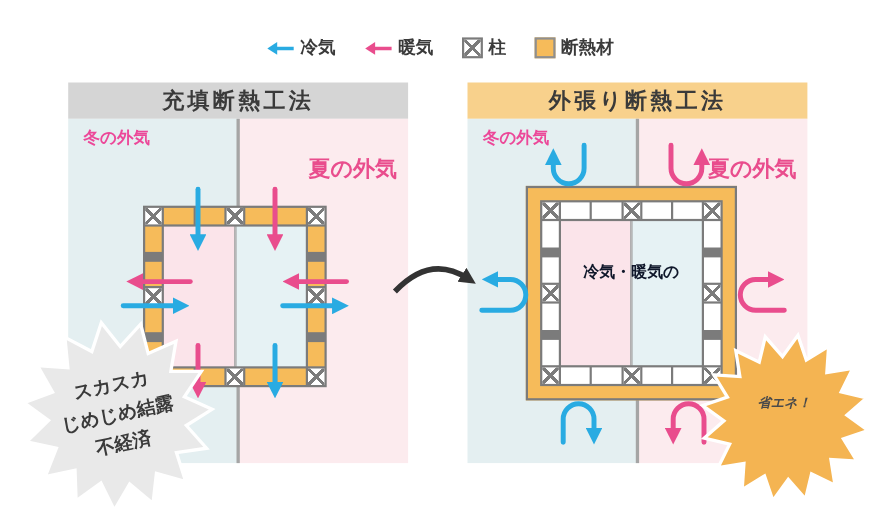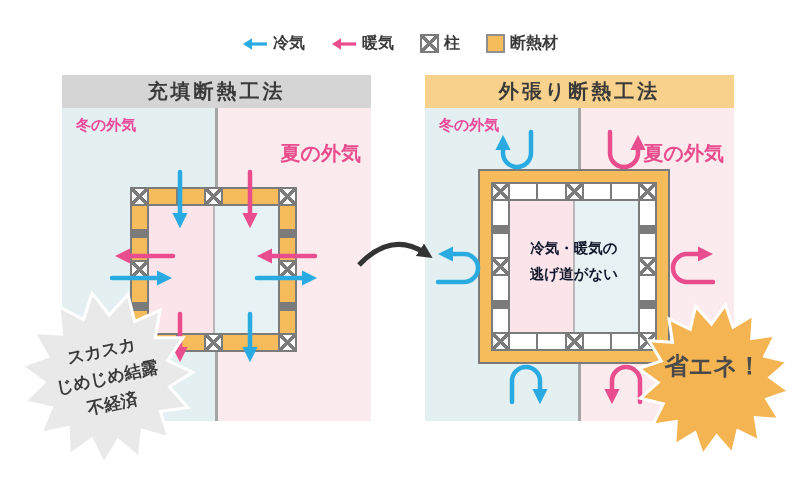--- a/index.html
+++ b/index.html
@@ -63,21 +63,21 @@
 
   .arrows{position:absolute;inset:0;z-index:2;}
   .ab{stroke:#29abe2;stroke-width:4.5;fill:none;stroke-linecap:round;}
   .ap{stroke:#e94d8d;stroke-width:4.5;fill:none;stroke-linecap:round;}
 
   
   .overlay{position:absolute;left:0;top:0;z-index:5;}
   .badge{position:absolute;text-align:center;z-index:6;}
   .badge-left{left:22px;top:337px;width:170px;transform:rotate(-12deg);
               font-size:17px;line-height:27px;color:#3a3a3a;}
-  .badge-right{left:638px;top:352px;width:150px;font-size:24px;line-height:28px;color:#4a4a4a;}
+  .badge-right{left:638px;top:352px;width:150px;font-size:12px;line-height:28px;color:#4a4a4a;font-style:italic;}
 </style>
 </head>
 <body>
 
 <div class="stage">
 
   <div class="legend">
     <div class="lg-item">
       <svg width="26" height="14" viewBox="0 0 26 14">
         <path d="M25 7 H8" stroke="#29abe2" stroke-width="3.2" fill="none"></path>
@@ -226,21 +226,20 @@
           <div class="interior">
             <span class="int-pink"></span>
             <span class="int-div"></span>
             <span class="int-blue"></span>
           </div>
         </div>
       </div>
 
       <div class="room-text">
         <div>冷気・暖気の</div>
-        <div>逃げ道がない</div>
       </div>
 
       <svg class="arrows" viewBox="0 0 309 312">
         <defs>
           <marker id="hb2" viewBox="0 0 10 10" refX="4" refY="5" markerWidth="3.4" markerHeight="3.4" orient="auto">
             <path d="M0 0 L10 5 L0 10 Z" fill="#29abe2"></path>
           </marker>
           <marker id="hp2" viewBox="0 0 10 10" refX="4" refY="5" markerWidth="3.4" markerHeight="3.4" orient="auto">
             <path d="M0 0 L10 5 L0 10 Z" fill="#e94d8d"></path>
           </marker>

